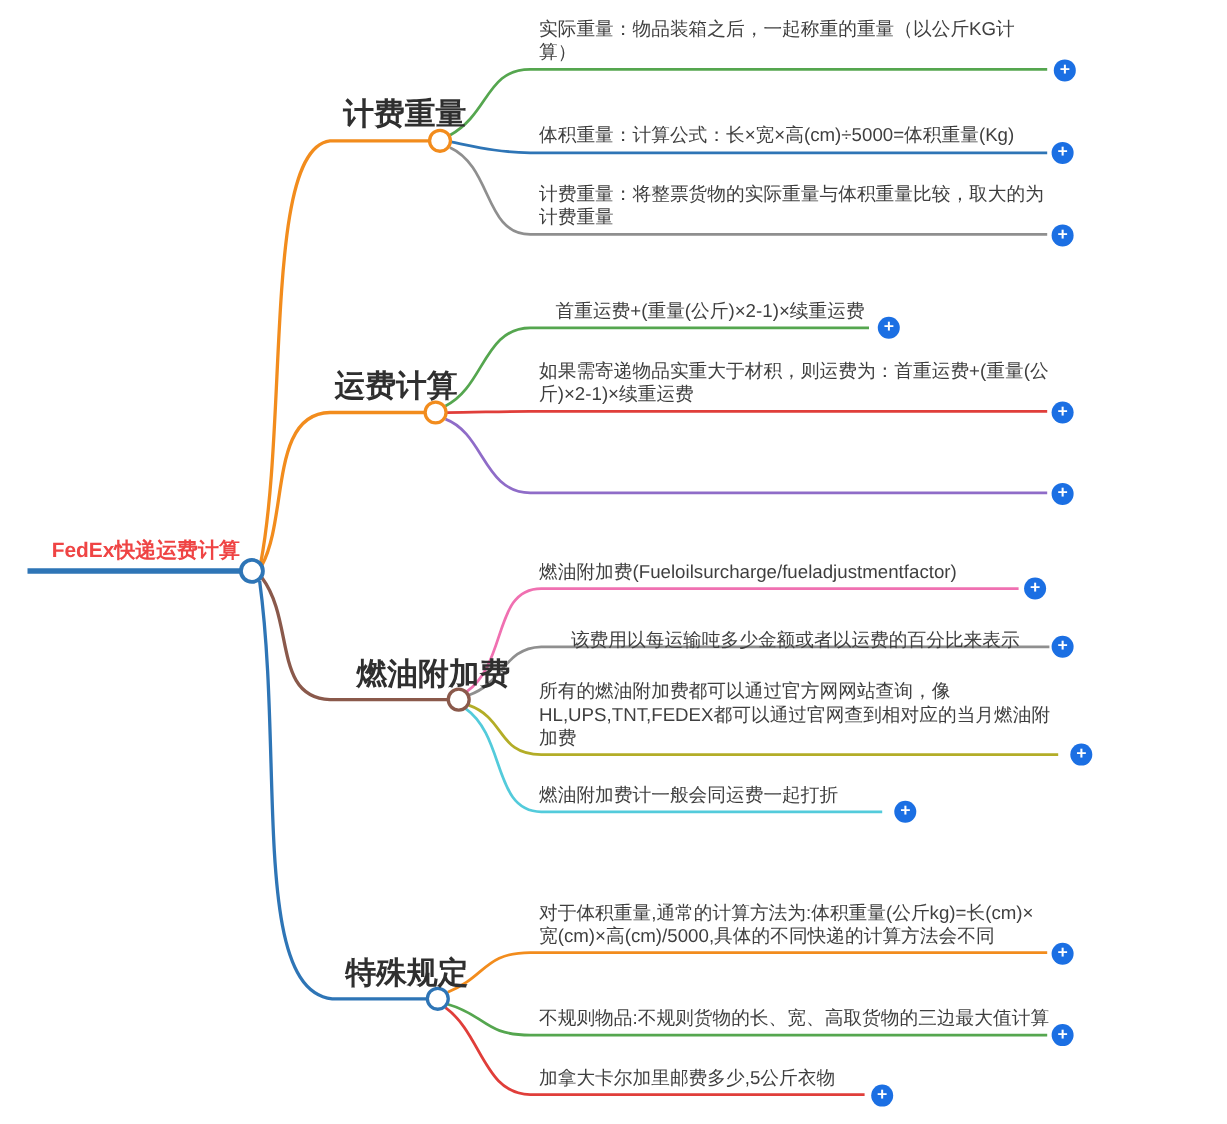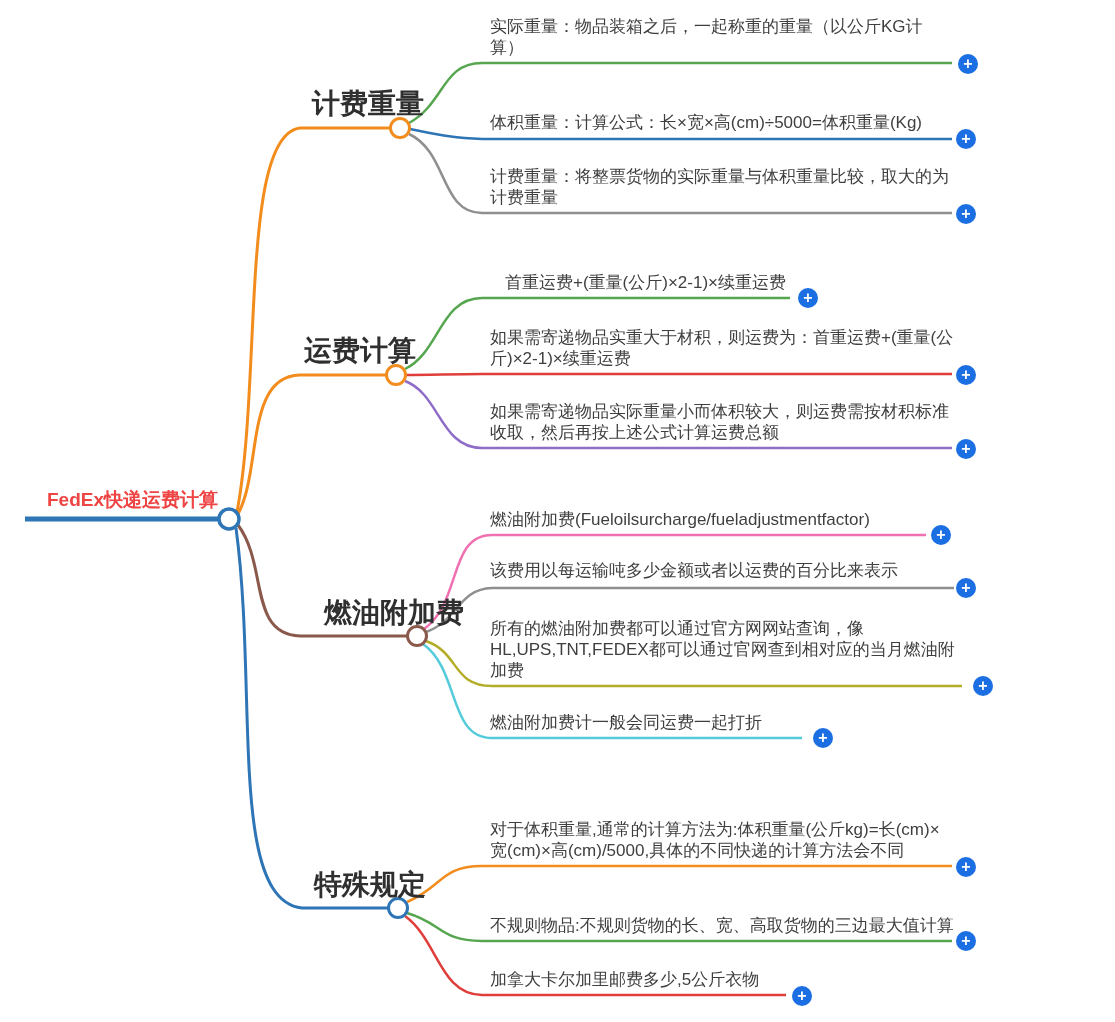--- a/index.html
+++ b/index.html
@@ -101,24 +101,23 @@
   <div class="branch-label" style="left:304px; bottom:652px;">运费计算</div>
   <div class="branch-label" style="left:324px; bottom:390px;">燃油附加费</div>
   <div class="branch-label" style="left:314px; bottom:118px;">特殊规定</div>
 
   <div class="leaf" style="bottom:964px;">实际重量：物品装箱之后，一起称重的重量（以公斤KG计算）</div>
   <div class="leaf" style="bottom:889px;">体积重量：计算公式：长×宽×高(cm)÷5000=体积重量(Kg)</div>
   <div class="leaf" style="bottom:814px;">计费重量：将整票货物的实际重量与体积重量比较，取大的为计费重量</div>
 
   <div class="leaf nowrap" style="bottom:729px;margin-left:15px;">首重运费+(重量(公斤)×2-1)×续重运费</div>
   <div class="leaf" style="bottom:653px;">如果需寄递物品实重大于材积，则运费为：首重运费+(重量(公斤)×2-1)×续重运费</div>
-  <div class="leaf" style="bottom:579px;">如果需寄递物品实际重量小而体积较大，则运费需按材积标准收取，然后再按上述公式计算运费总额</div>
 
   <div class="leaf nowrap" style="bottom:492px;">燃油附加费(Fueloilsurcharge/fueladjustmentfactor)</div>
-  <div class="leaf nowrap" style="bottom:441px;">该费用以每运输吨多少金额或者以运费的百分比来表示</div>
+  <div class="leaf nowrap" style="bottom:430px;margin-left:29px;">该费用以每运输吨多少金额或者以运费的百分比来表示</div>
   <div class="leaf" style="bottom:341px;">所有的燃油附加费都可以通过官方网网站查询，像HL,UPS,TNT,FEDEX都可以通过官网查到相对应的当月燃油附加费</div>
   <div class="leaf nowrap" style="bottom:289px;">燃油附加费计一般会同运费一起打折</div>
 
   <div class="leaf" style="bottom:161px;">对于体积重量,通常的计算方法为:体积重量(公斤kg)=长(cm)×宽(cm)×高(cm)/5000,具体的不同快递的计算方法会不同</div>
   <div class="leaf" style="bottom:86px;">不规则物品:不规则货物的长、宽、高取货物的三边最大值计算</div>
   <div class="leaf nowrap" style="bottom:32px;">加拿大卡尔加里邮费多少,5公斤衣物</div>
 
   <div class="plus-btn" style="left:958px; top:54px;">
       <span>+</span>
     </div>

